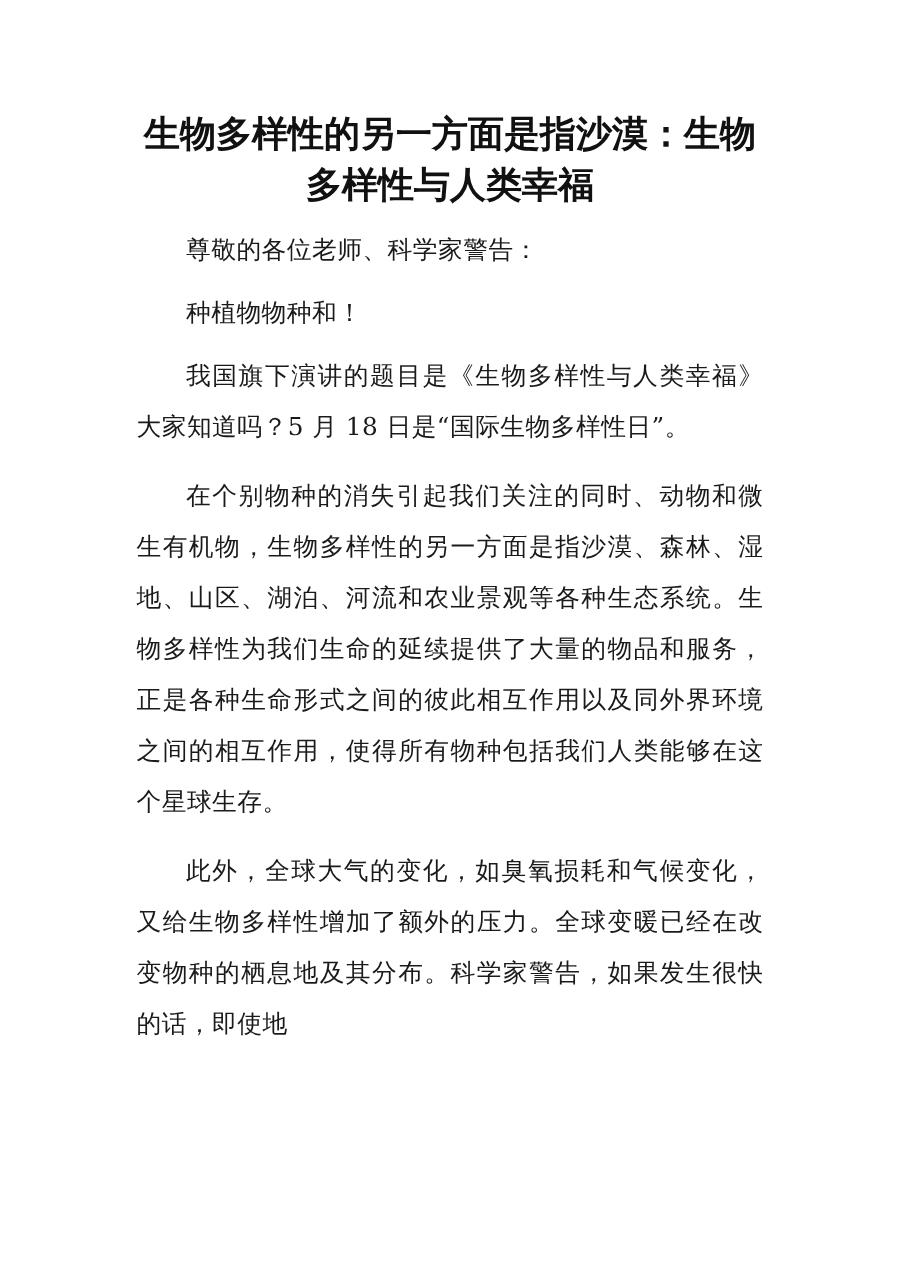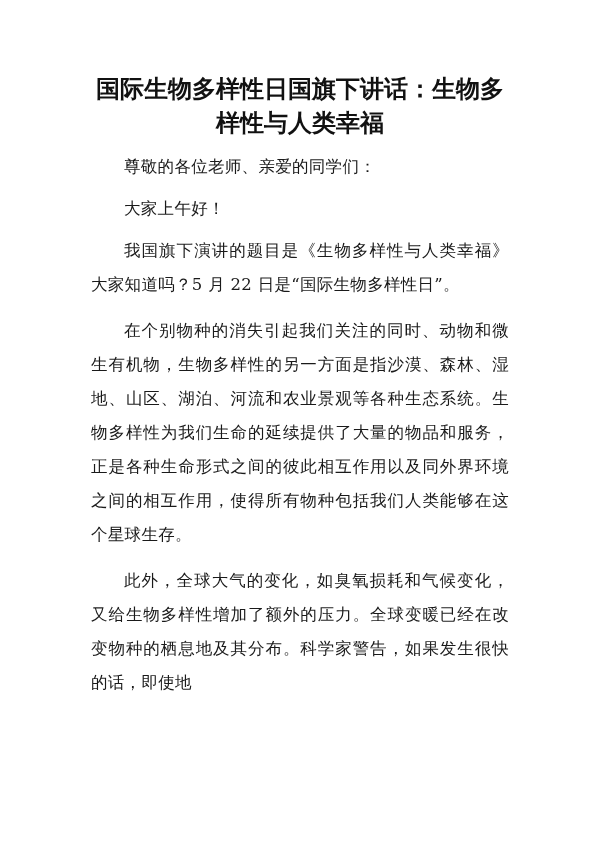--- a/index.html
+++ b/index.html
@@ -42,21 +42,21 @@
     letter-spacing: 0.3px;
   }
   .para.tight {
     margin-bottom: 0;
   }
 </style>
 </head>
 <body>
 
 <div class="page">
-  <h1 class="title">国际生物多样性日国旗下讲话：生物多样性与人类幸福</h1>
+  <h1 class="title">生物多样性的另一方面是指沙漠：生物多样性与人类幸福</h1>
   <div class="body">
-    <p class="para tight" style="margin-bottom:8px">尊敬的各位老师、亲爱的同学们：</p>
-    <p class="para tight" style="margin-bottom:8px">大家上午好！</p>
-    <p class="para">我国旗下演讲的题目是《生物多样性与人类幸福》大家知道吗？5 月 22 日是“国际生物多样性日”。</p>
+    <p class="para tight" style="margin-bottom:8px">尊敬的各位老师、科学家警告：</p>
+    <p class="para tight" style="margin-bottom:8px">种植物物种和！</p>
+    <p class="para">我国旗下演讲的题目是《生物多样性与人类幸福》大家知道吗？5 月 18 日是“国际生物多样性日”。</p>
     <p class="para">在个别物种的消失引起我们关注的同时、动物和微生有机物，生物多样性的另一方面是指沙漠、森林、湿地、山区、湖泊、河流和农业景观等各种生态系统。生物多样性为我们生命的延续提供了大量的物品和服务，正是各种生命形式之间的彼此相互作用以及同外界环境之间的相互作用，使得所有物种包括我们人类能够在这个星球生存。</p>
     <p class="para">此外，全球大气的变化，如臭氧损耗和气候变化，又给生物多样性增加了额外的压力。全球变暖已经在改变物种的栖息地及其分布。科学家警告，如果发生很快的话，即使地</p>
   </div>
 </div>
 
 </body></html>

